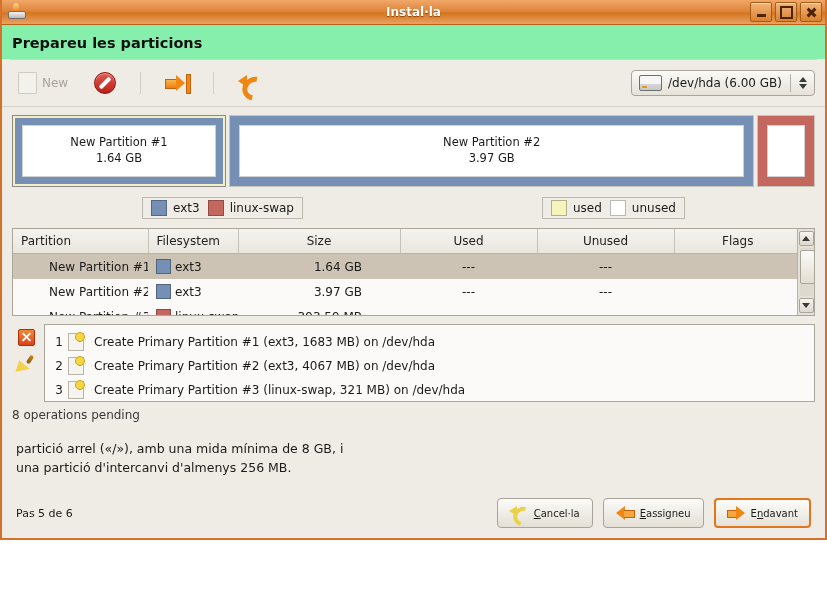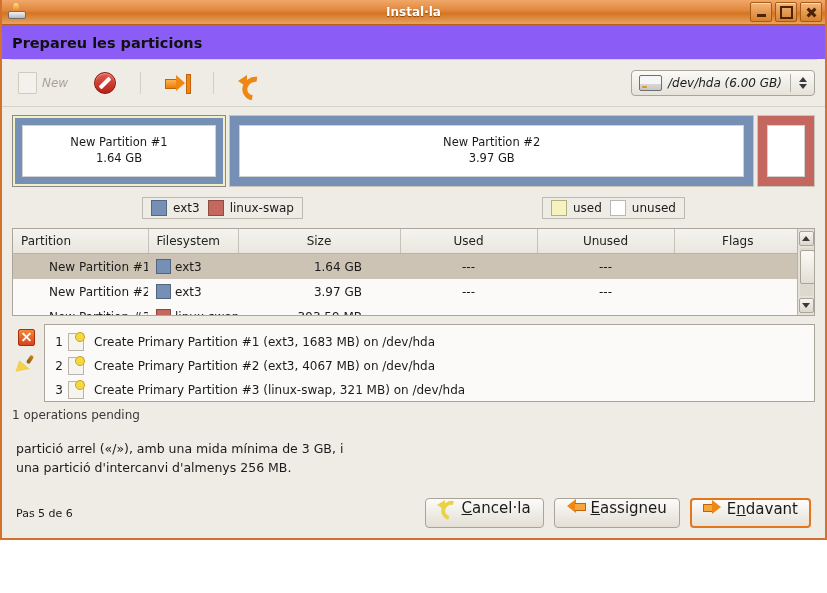--- a/index.html
+++ b/index.html
@@ -90,38 +90,37 @@
   }
   .glyph-close::before { transform: rotate(45deg); }
   .glyph-close::after  { transform: rotate(-45deg); }
 
   
   .page-heading {
     padding: 10px 24px 8px 10px;
     font-size: 14.5px;
     font-weight: bold;
     color: #111;
-    background: #8b5cf6;
+    background: #86efac;
   }
   .hr-soft {
     height: 1px;
     background: #d6d2c8;
     margin: 0 8px;
   }
 
   
   .toolbar {
     height: 46px;
     display: flex;
     align-items: center;
     padding: 0 10px;
     background: #efece5;
     border-bottom: 1px solid #d6d2c8;
     gap: 14px;
-    font-style: italic;
   }
   .tb-item {
     display: flex;
     align-items: center;
     gap: 5px;
     padding: 3px 6px;
     border-radius: 3px;
   }
   .tb-disabled { opacity: 1; }
   .tb-label { font-size: 12px; color: #a8a49c; }
@@ -463,28 +462,29 @@
     display: flex;
     align-items: center;
     padding: 0 14px;
     box-sizing: border-box;
     background: #efece5;
   }
   .step-label { font-size: 11px; color: #1b1b1b; }
   .footer-buttons { margin-left: auto; display: flex; gap: 10px; align-items: center; }
   .btn {
     display: flex;
+    align-items: center;
     gap: 6px;
     height: 30px;
     padding: 0 12px;
     box-sizing: border-box;
     background: linear-gradient(to bottom,#fcfbf9,#e3dfd5);
     border: 1px solid #a9a49a;
     border-radius: 4px;
-    font-size: 15px;
+    font-size: 10px;
     color: #1b1b1b;
     white-space: nowrap;
   }
   .btn.default {
     border: 2px solid #e2761c;
     padding: 0 11px;
     background: linear-gradient(to bottom,#fdfcfa,#e6e2d8);
   }
   .btn u { text-decoration: underline; }
   .icon-cancel {
@@ -742,24 +742,24 @@
         <span class="icon-op-doc"></span>
         <span class="op-text">Create Primary Partition #2 (ext3, 4067 MB) on /dev/hda</span>
       </div>
       <div class="op-row">
         <span class="op-num">3</span>
         <span class="icon-op-doc"></span>
         <span class="op-text">Create Primary Partition #3 (linux-swap, 321 MB) on /dev/hda</span>
       </div>
     </div>
   </div>
-  <div class="ops-status">1 operations pending</div>
+  <div class="ops-status">8 operations pending</div>
 
   <div class="hint">
-    <div>partició arrel («/»), amb una mida mínima de 3 GB, i</div>
+    <div>partició arrel («/»), amb una mida mínima de 8 GB, i</div>
     <div>una partició d'intercanvi d'almenys 256 MB.</div>
   </div>
 
   <div class="cursor">
     <svg width="12" height="19" viewBox="0 0 12 19">
       <polygon points="0,0 0,15 3.6,11.6 6,17.5 8.4,16.4 6.1,10.9 11,10.7" fill="#ffffff" stroke="#000000" stroke-width="1"></polygon>
     </svg>
   </div>
 
   <div class="footer">

